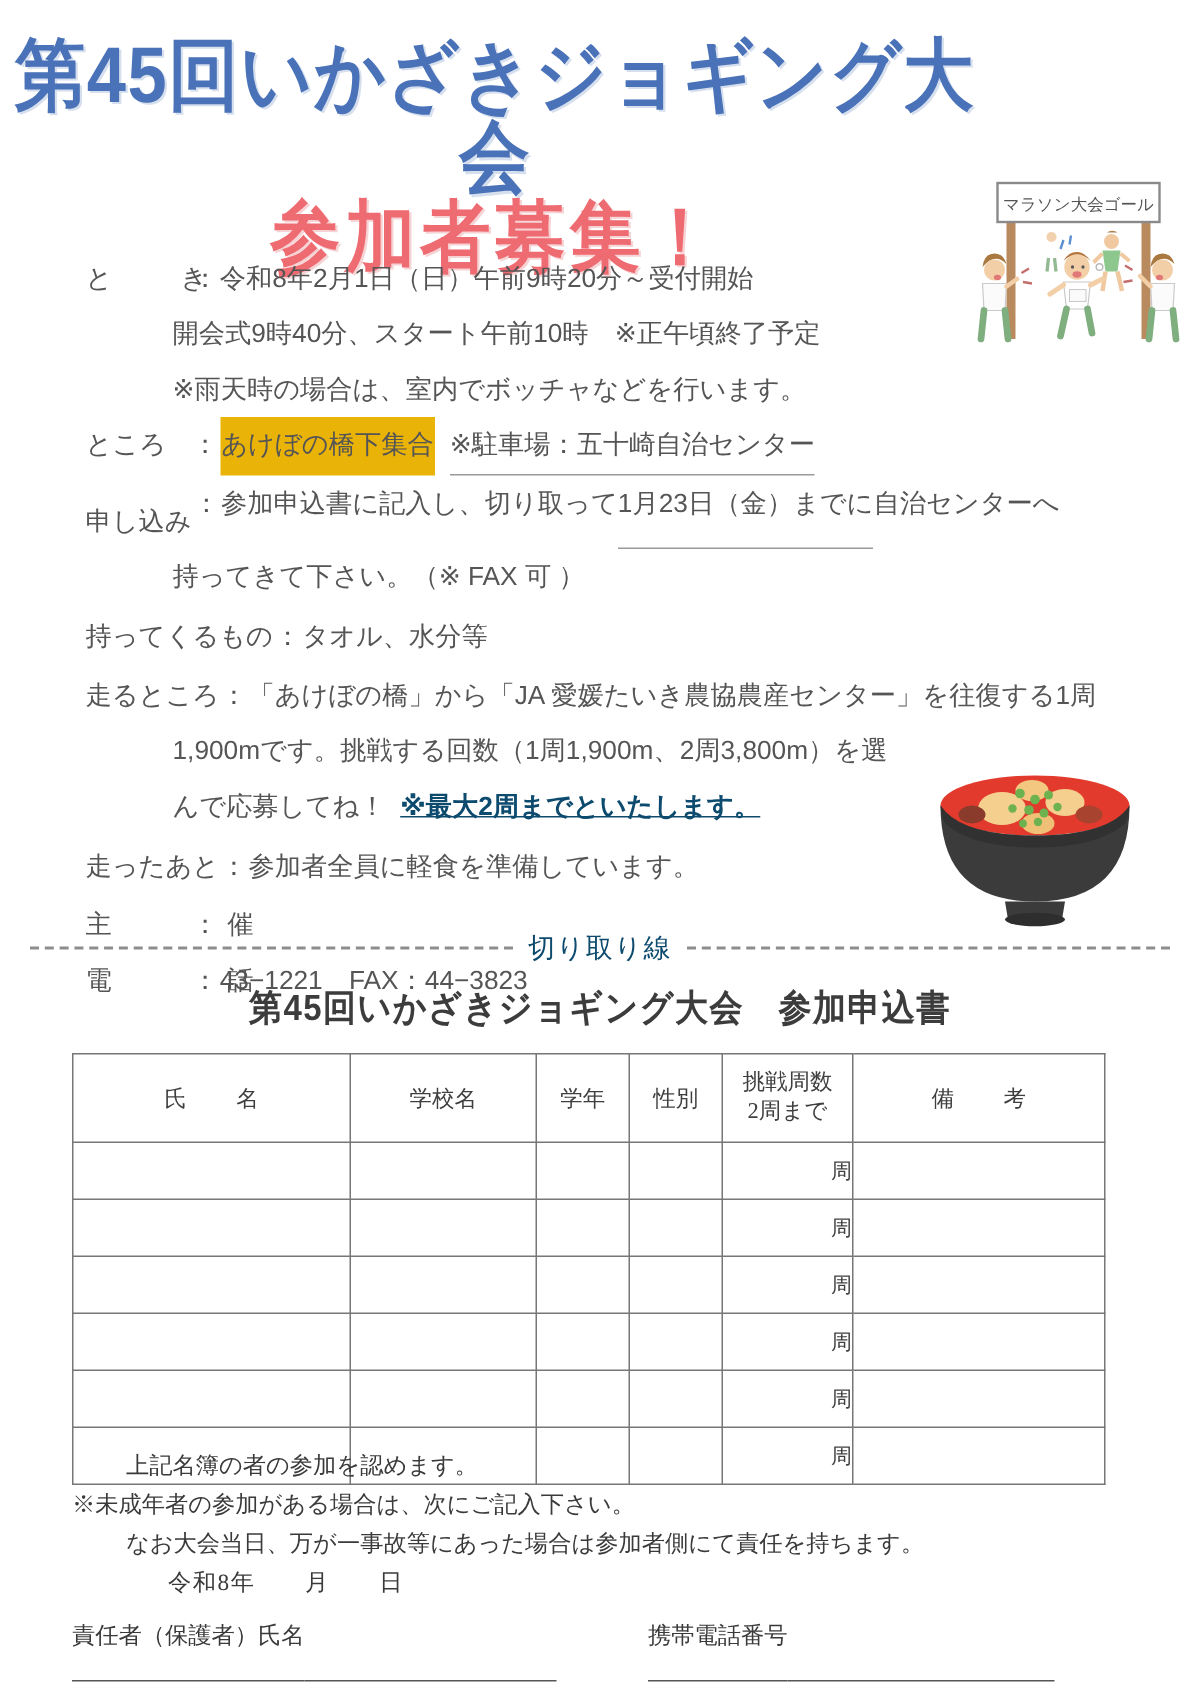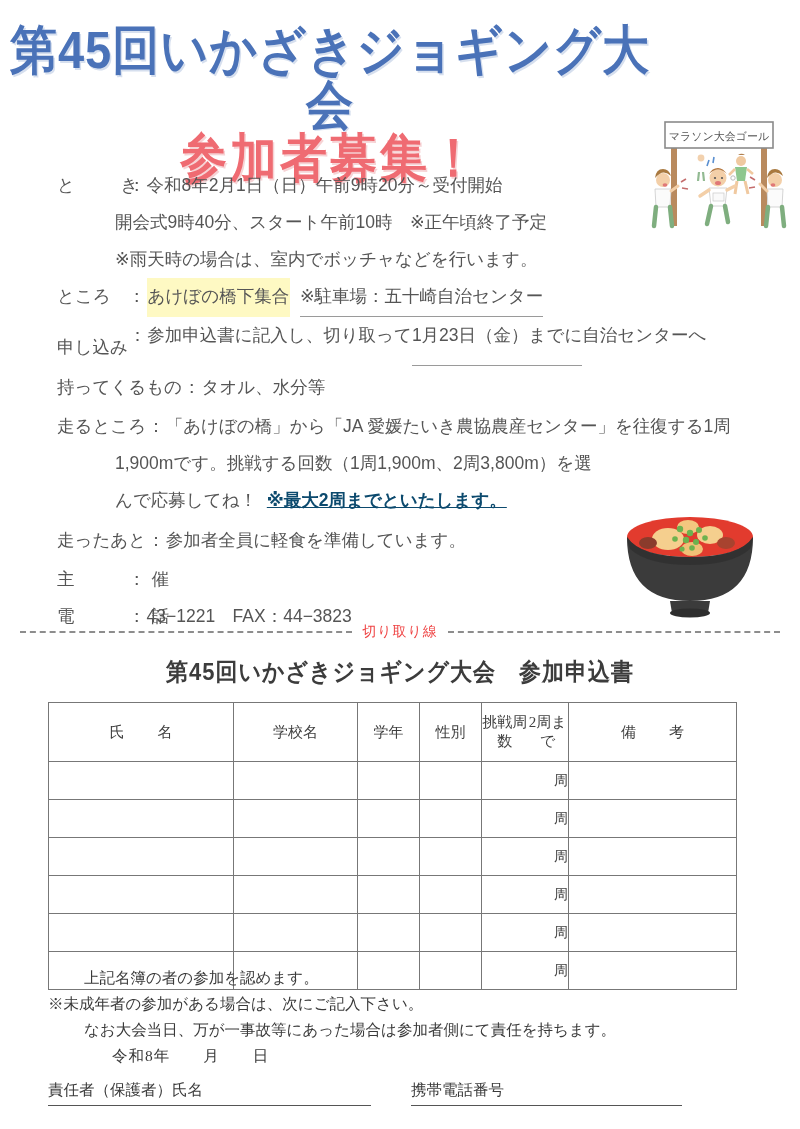--- a/index.html
+++ b/index.html
@@ -37,74 +37,74 @@
   
   .body-block { position:absolute; left:57px; top:167px; width:600px; }
   .brow { display:flex; font-size:17.5px; line-height:37px; white-space:nowrap; color:#555; }
   .brow.indent { padding-left:58px; }
   .blabel { flex:0 0 auto; }
   .blabel.w-toki   { width:70px; letter-spacing:14px; }
   .blabel.w-tokoro { width:70px; }
   .blabel.w-mousi  { width:auto;margin-top:12px; }
   .bcolon { flex:0 0 auto; padding:0 1px; }
   .btext  { flex:0 0 auto; }
-  .hl { background:#fef9c3; padding:0 1px; }
+  .hl { background:#eab308; padding:0 1px; }
   .ul { border-bottom:1.2px solid #9a9a9a; padding-bottom:1px; }
   .red { color:#0c4a6e; font-weight:bold;text-decoration:underline; }
   .sp-label { letter-spacing:13px; }
 
   
   .cutline-wrap { position:absolute; left:20px; top:622px; width:760px; height:20px;
                   display:flex; align-items:center; }
   .cutdash { flex:1 1 auto; height:0; border-top:2.5px dashed #8d8d8d; }
   .cutdash.left  { margin-right:10px; }
   .cutdash.right { margin-left:10px; }
-  .cutlabel { font-family:Liberation Mono, monospace; font-size:14px; color:#ef4444;
+  .cutlabel { font-family:Liberation Mono, monospace; font-size:18px; color:#0c4a6e;
               letter-spacing:1px; white-space:nowrap; }
 
   
   .form-title { position:absolute; left:0; top:656px; width:800px; text-align:center;
                 font-size:22px; font-weight:bold; color:#3c3c3c; letter-spacing:1px;
                 transform:scaleY(1.1); transform-origin:center top; }
 
   
   .apptable { position:absolute; left:48px; top:702px; width:688px;
               border-collapse:collapse; table-layout:fixed; }
   .apptable th, .apptable td { border:1.1px solid #777; padding:0; }
   .apptable th {
     font-family:"Liberation Serif","DejaVu Serif",serif;
     font-weight:normal; font-size:15px; color:#3f3f3f; height:58px; text-align:center;
   }
   .apptable td { height:37px; }
   .th-sp { letter-spacing:9px; padding-left:9px; }
-  .th-stack { display:flex; flex-direction:row; align-items:center; justify-content:center;
+  .th-stack { display:flex; flex-direction:column; align-items:center; justify-content:center;
               line-height:1.25; }
   .th-stack .l2 { font-weight:normal; }
   .cell-shu { text-align:right; padding-right:9px;
               font-family:"Liberation Serif","DejaVu Serif",serif; font-size:14px; color:#3f3f3f; }
   col.c-name { width:185px; }
   col.c-school { width:124px; }
   col.c-grade { width:62px; }
   col.c-sex { width:62px; }
   col.c-laps { width:87px; }
   col.c-note { width:168px; }
 
   
   .footer { position:absolute; left:48px; top:965px; width:710px;
             font-family:"Liberation Serif","DejaVu Serif",serif; color:#3a3a3a; }
   .fline { font-size:15.5px; line-height:26px; white-space:nowrap; }
   .fline.i1 { padding-left:36px; }
   .fline.i2 { padding-left:64px; letter-spacing:1px; }
   .sig-row { position:absolute; left:48px; top:1080px; width:710px; display:flex;
              font-family:"Liberation Serif","DejaVu Serif",serif; font-size:15.5px; color:#3a3a3a; }
   .sig-field { display:flex; align-items:flex-end; }
-  .sig-label { white-space:nowrap; border-bottom:1.3px solid #555; padding-bottom:4px; }
+  .sig-label { white-space:nowrap; border-bottom:1.3px solid #555; padding-bottom:19px; }
   .sig-rule  { border-bottom:1.3px solid #555; height:19px; }
   .sig-1 .sig-rule { width:168px; }
-  .sig-2 { margin-left:40px; }
+  .sig-2 { margin-left:61px; }
   .sig-2 .sig-rule { width:178px; }
 </style>
 </head>
 <body>
 
 <div class="page">
 
   <div class="title-block">
     <div class="title-line1">第45回いかざきジョギング大会</div>
     <div class="title-line2">参加者募集！</div>
@@ -191,20 +191,23 @@
       <span class="btext">&nbsp;&nbsp;</span>
       <span class="btext ul">※駐車場：五十崎自治センター</span>
     </div>
 
     <div class="brow">
       <span class="blabel w-mousi">申し込み</span>
       <span class="bcolon">：</span>
       <span class="btext">参加申込書に記入し、切り取って</span>
       <span class="btext ul">1月23日（金）までに</span>
       <span class="btext">自治センターへ</span>
+    </div>
+    <div class="brow indent">
+      <span class="btext">持ってきて下さい。（※ FAX 可 ）</span>
     </div>
 
     <div class="brow" style="line-height:42px">
       <span class="blabel">持ってくるもの</span>
       <span class="bcolon">：</span>
       <span class="btext">タオル、水分等</span>
     </div>
 
     <div class="brow">
       <span class="blabel">走るところ</span>

